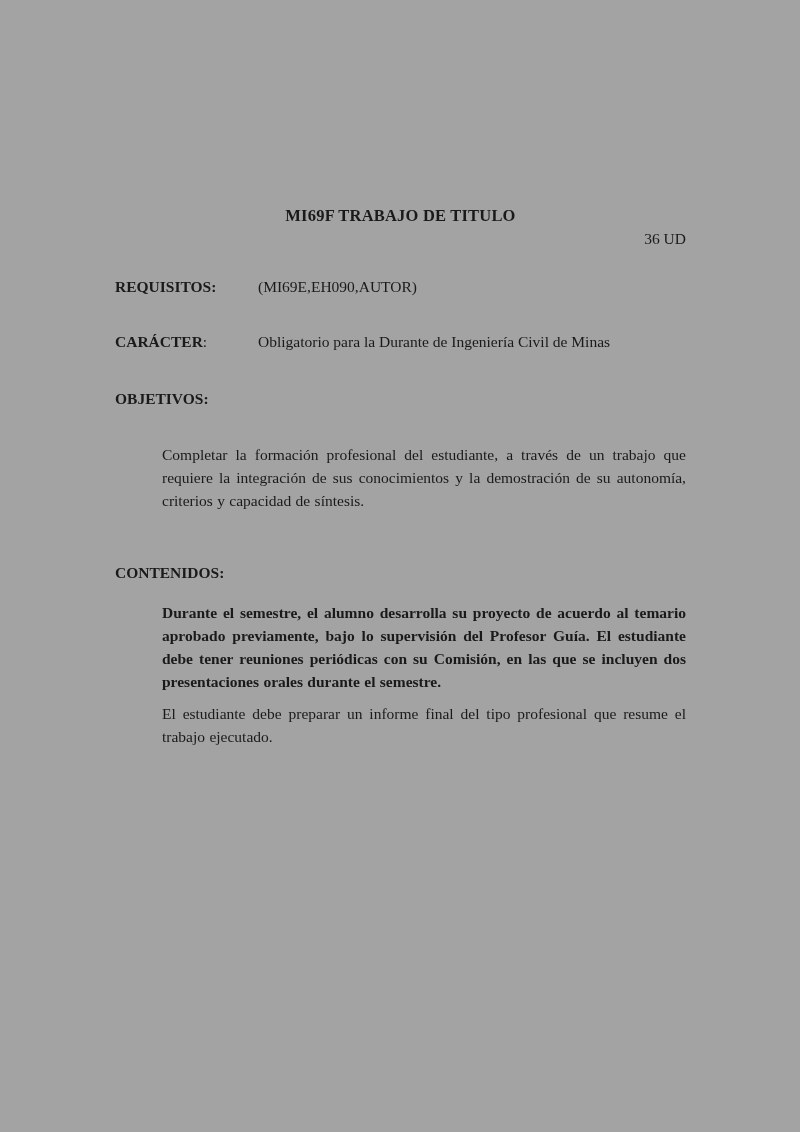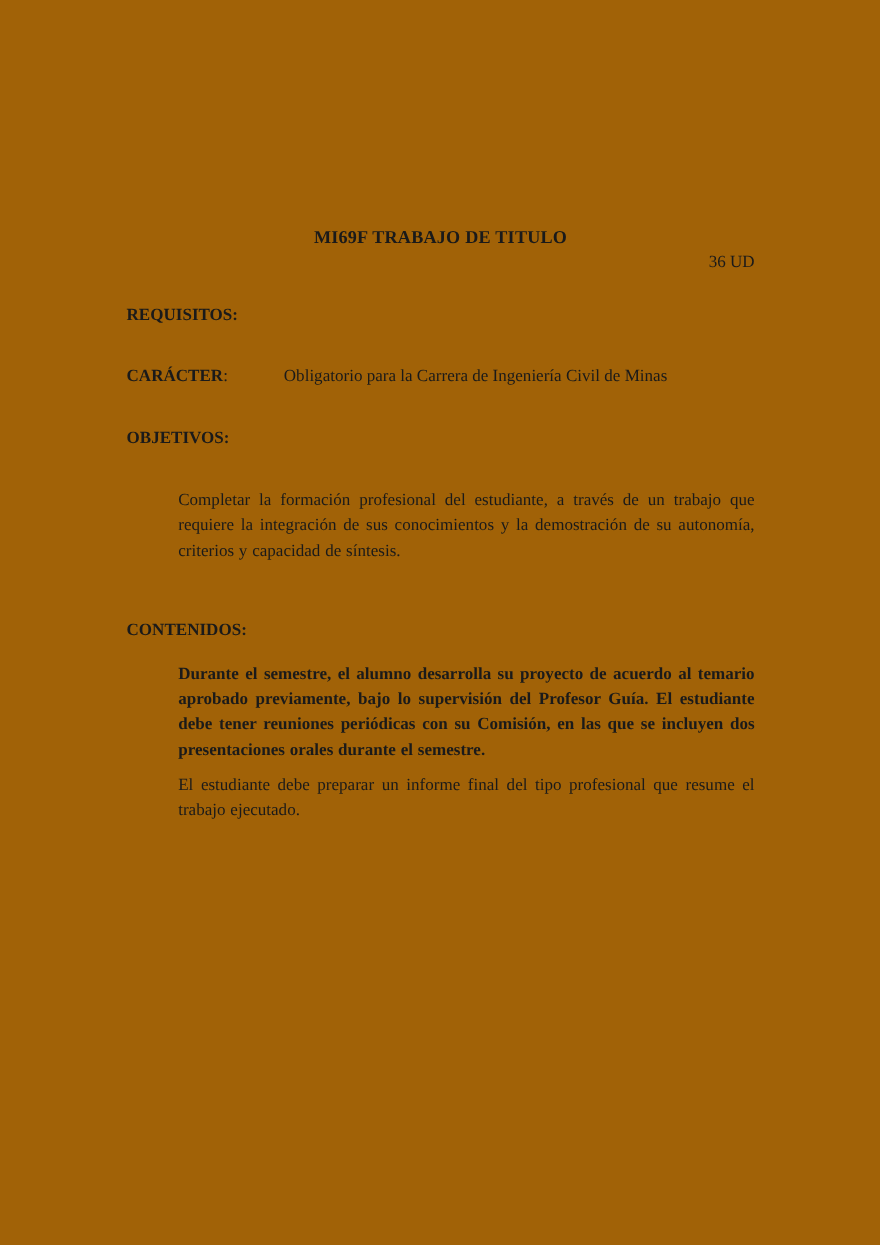--- a/index.html
+++ b/index.html
@@ -4,21 +4,21 @@
 <style>
   html, body {
     margin: 0;
     padding: 0;
     background: #ffffff;
   }
   .page {
     position: relative;
     width: 800px;
     height: 1132px;
-    background: #a16207;
+    background: #a3a3a3;
     color: #1a1a1a;
     font-family: "Liberation Serif", "DejaVu Serif", serif;
     font-size: 15.5px;
     box-sizing: border-box;
     padding: 206px 114px 0 115px;
     overflow: hidden;
   }
   .doc-title {
     text-align: center;
     font-weight: bold;
@@ -67,25 +67,26 @@
 
 <div class="page">
 
   <div class="title-block">
     <div class="doc-title">MI69F TRABAJO DE TITULO</div>
     <div class="doc-subtitle">36 UD</div>
   </div>
 
   <div class="field-row requisitos">
     <span class="field-label"><span class="bold">REQUISITOS:</span><span class="suffix"></span></span>
+    <span class="field-value">(MI69E,EH090,AUTOR)</span>
   </div>
 
   <div class="field-row caracter">
     <span class="field-label"><span class="bold">CARÁCTER</span><span class="suffix">:</span></span>
-    <span class="field-value">Obligatorio para la Carrera de Ingeniería Civil de Minas</span>
+    <span class="field-value">Obligatorio para la Durante de Ingeniería Civil de Minas</span>
   </div>
 
   <div class="section-heading objetivos">OBJETIVOS:</div>
 
   <p class="para p-objetivos-1">Completar la formación profesional del estudiante, a través de un trabajo que requiere la integración de sus conocimientos y la demostración de su autonomía, criterios y capacidad de síntesis.</p>
 
   <div class="section-heading contenidos">CONTENIDOS:</div>
 
   <p class="para p-contenidos-1">Durante el semestre, el alumno desarrolla su proyecto de acuerdo al temario aprobado previamente, bajo lo supervisión del Profesor Guía. El estudiante debe tener reuniones periódicas con su Comisión, en las que se incluyen dos presentaciones orales durante el semestre.</p>
 

